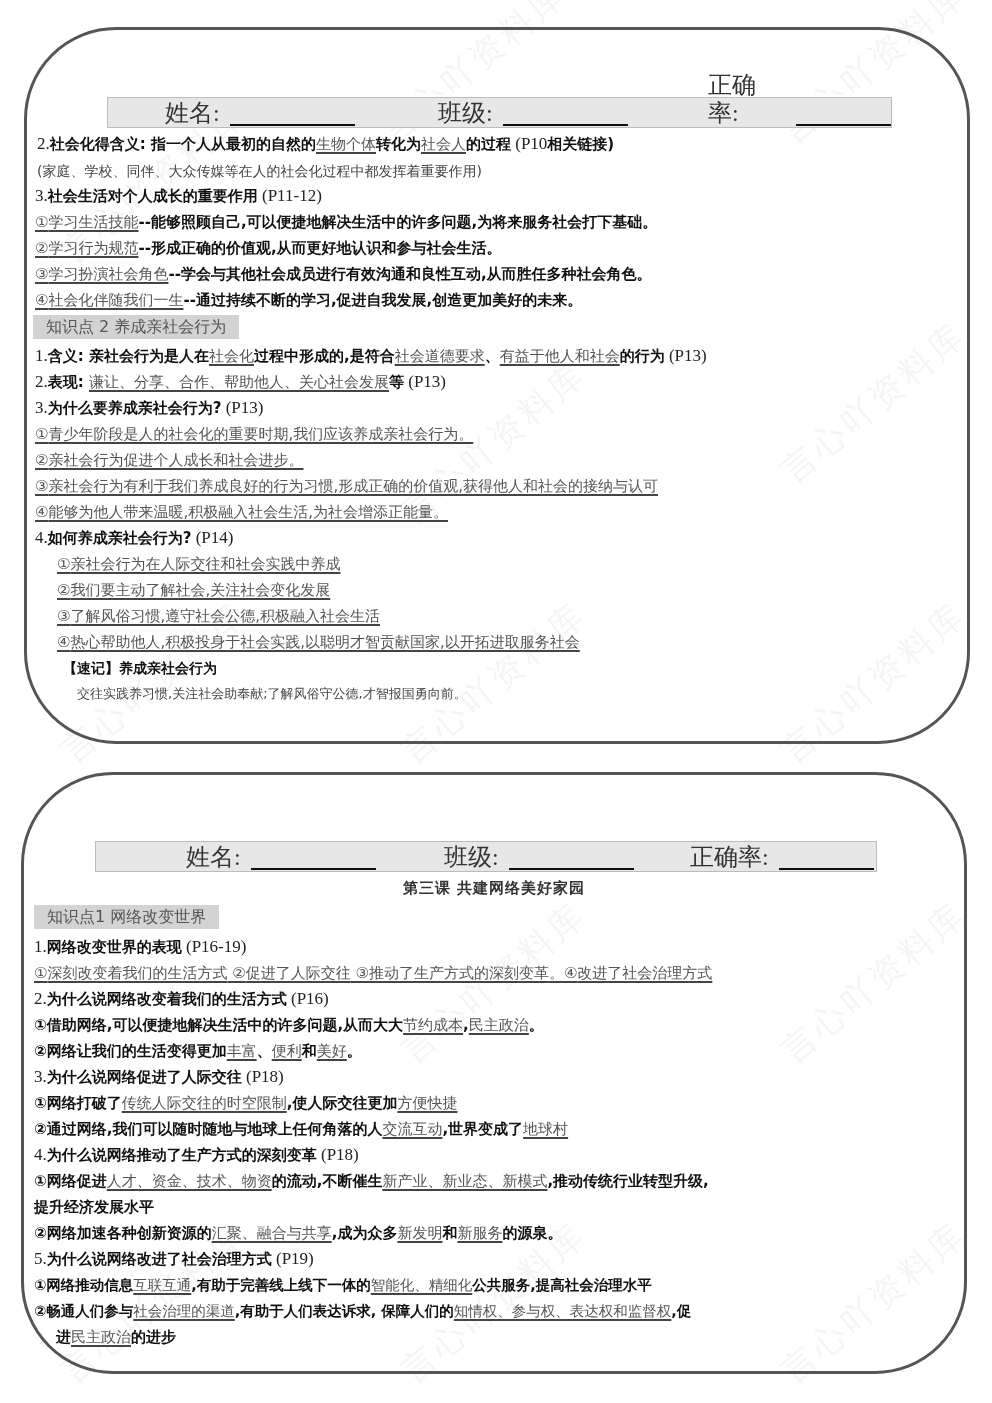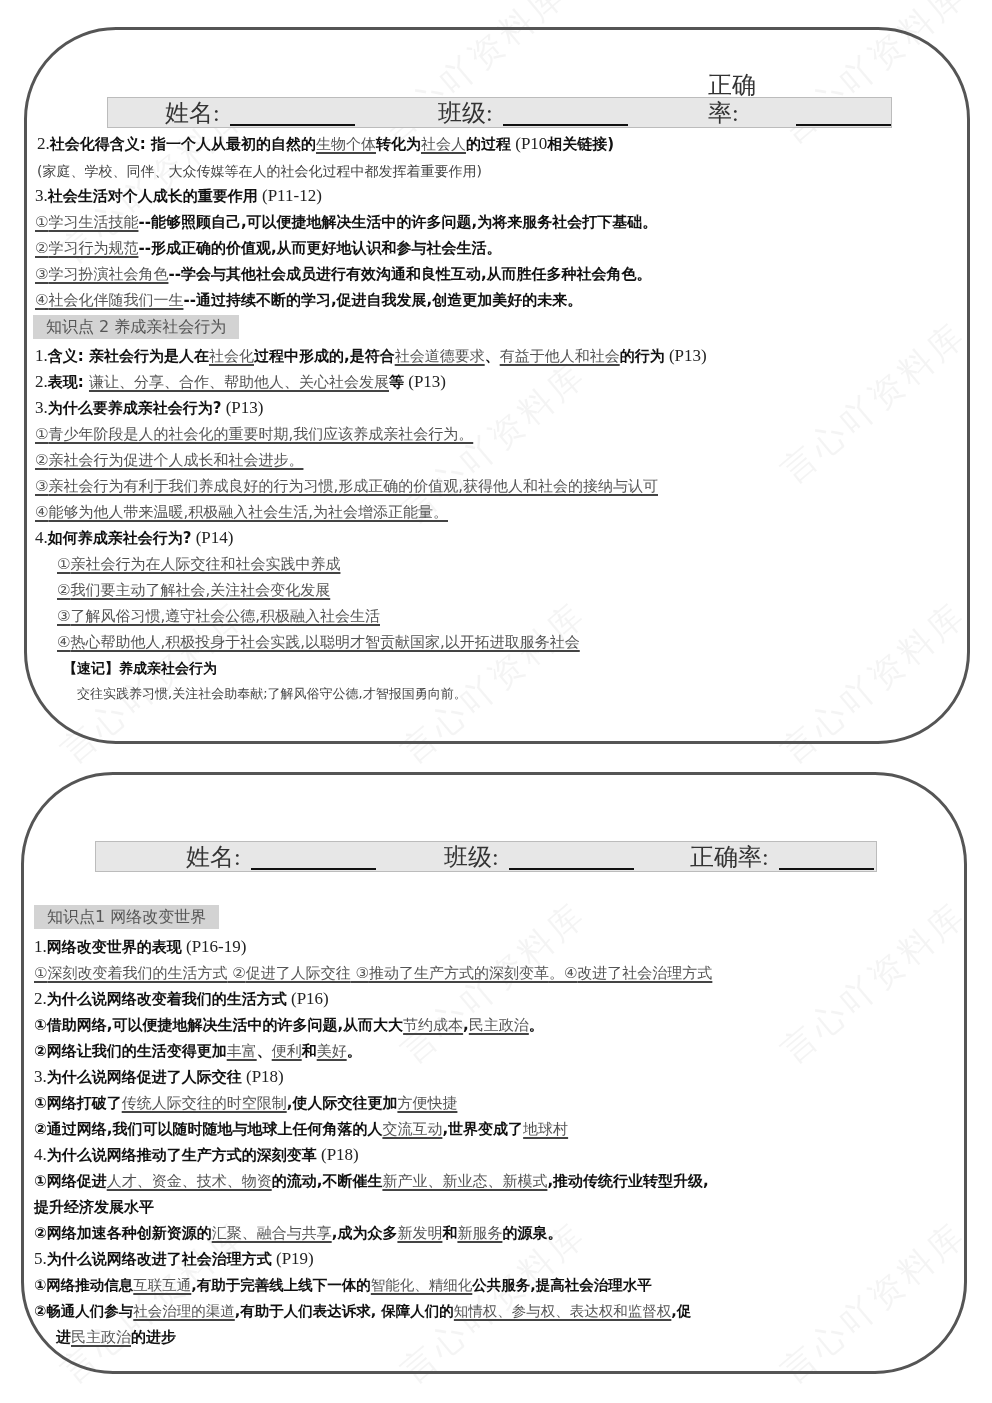--- a/index.html
+++ b/index.html
@@ -168,20 +168,21 @@
     <div class="nb-field" style="left:348px">
       <span class="nb-label">班级:</span>
       <span class="nb-line" style="width:125px"></span>
     </div>
     <div class="nb-field" style="left:594px">
       <span class="nb-label">正确率:</span>
       <span class="nb-line" style="width:95px"></span>
     </div>
   </div>
 
+  <div class="lesson" style="top:104px">第三课  共建网络美好家园</div>
 
   <div class="lines">
     <div class="sec" style="left:10px;top:130px">知识点1 网络改变世界</div>
 
     <div class="ln" style="left:10px;top:162px">
       <span class="num">1.</span><span class="b">网络改变世界的表现</span><span class="num"> (P16-19)</span>
     </div>
     <div class="ln" style="left:10px;top:188px">
       <span class="u">①</span><span class="u">深刻改变着我们的生活方式</span><span class="u"> ②</span><span class="u">促进了人际交往</span><span class="u"> ③</span><span class="u">推动了生产方式的深刻变革</span><span class="u">。④</span><span class="u">改进了社会治理方式</span>
     </div>

